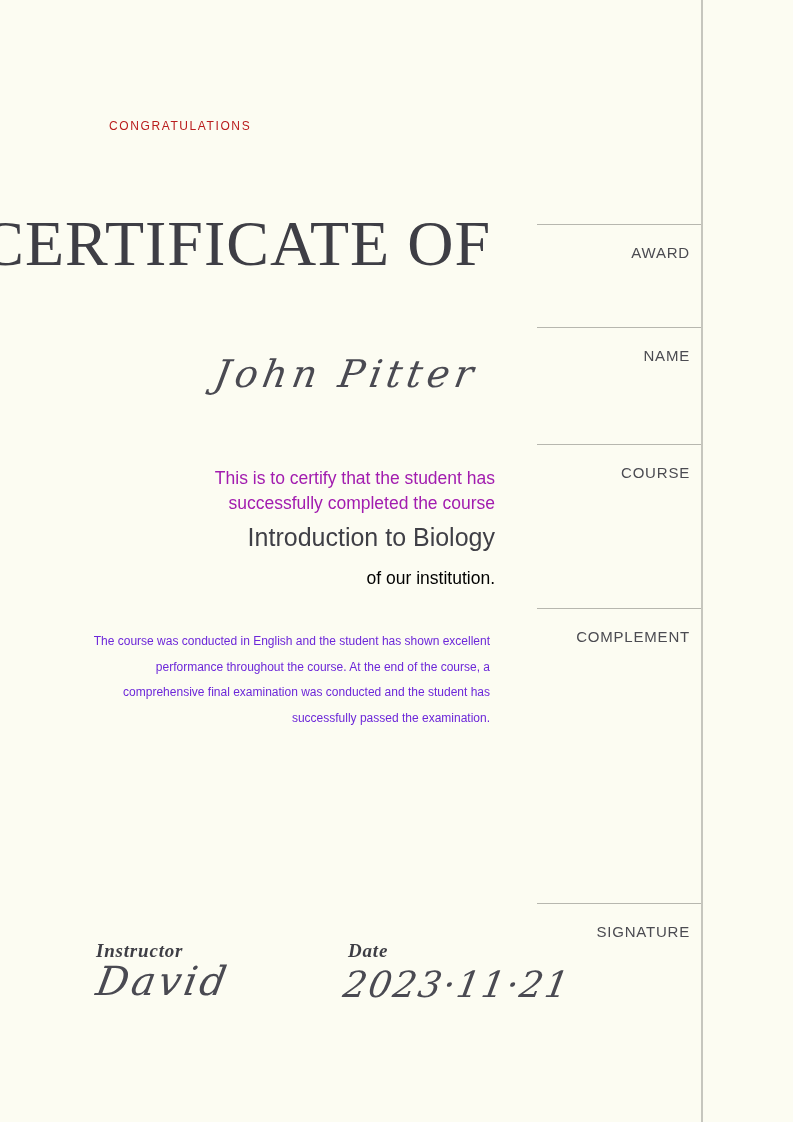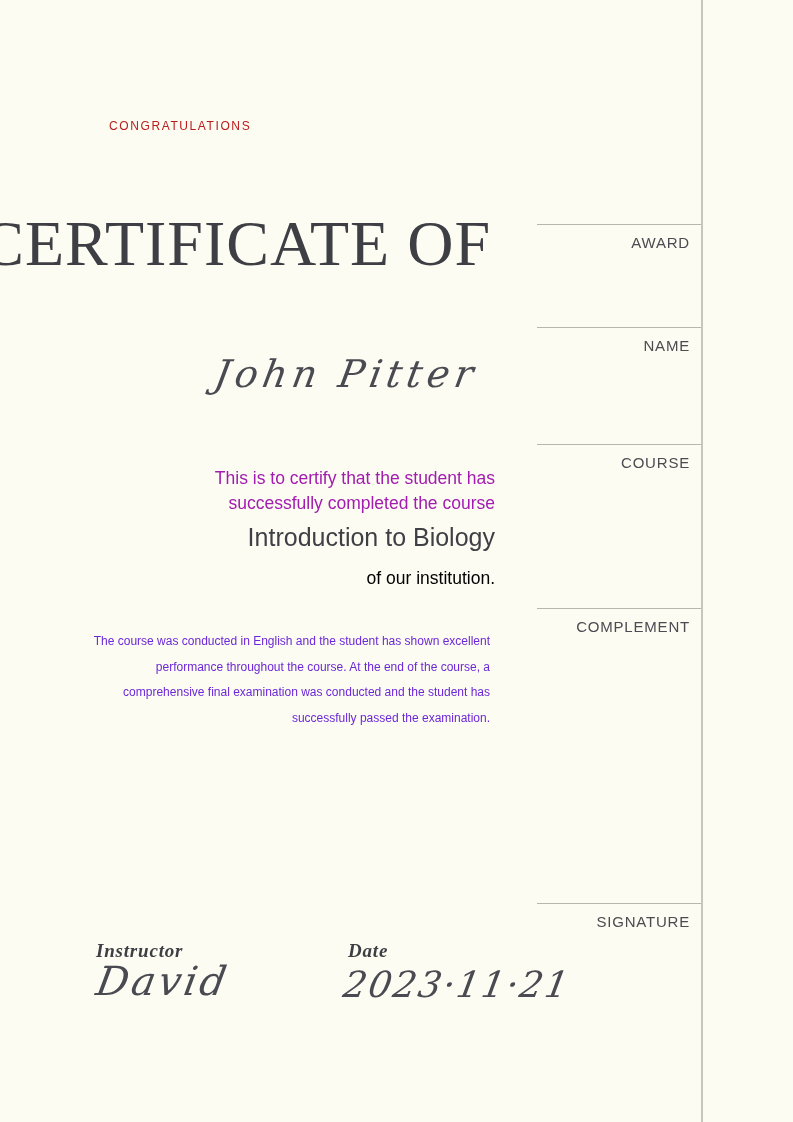--- a/index.html
+++ b/index.html
@@ -95,21 +95,21 @@
     font-size: 12px;
     line-height: 25.5px;
     color: #6d28d9;
   }
   .side-section {
     position: absolute;
     left: 537px;
     width: 164px;
     border-top: 1px solid #b7b7af;
     text-align: right;
-    padding: 9px 11px 0 0;
+    padding: 19px 11px 0 0;
     font-size: 15px;
     letter-spacing: 0.8px;
     color: #4b4b51;
   }
   .side-award      { top: 224px; }
   .side-name       { top: 327px; }
   .side-course     { top: 444px; }
   .side-complement { top: 608px; }
   .side-signature  { top: 903px; }
   .sig-label {

